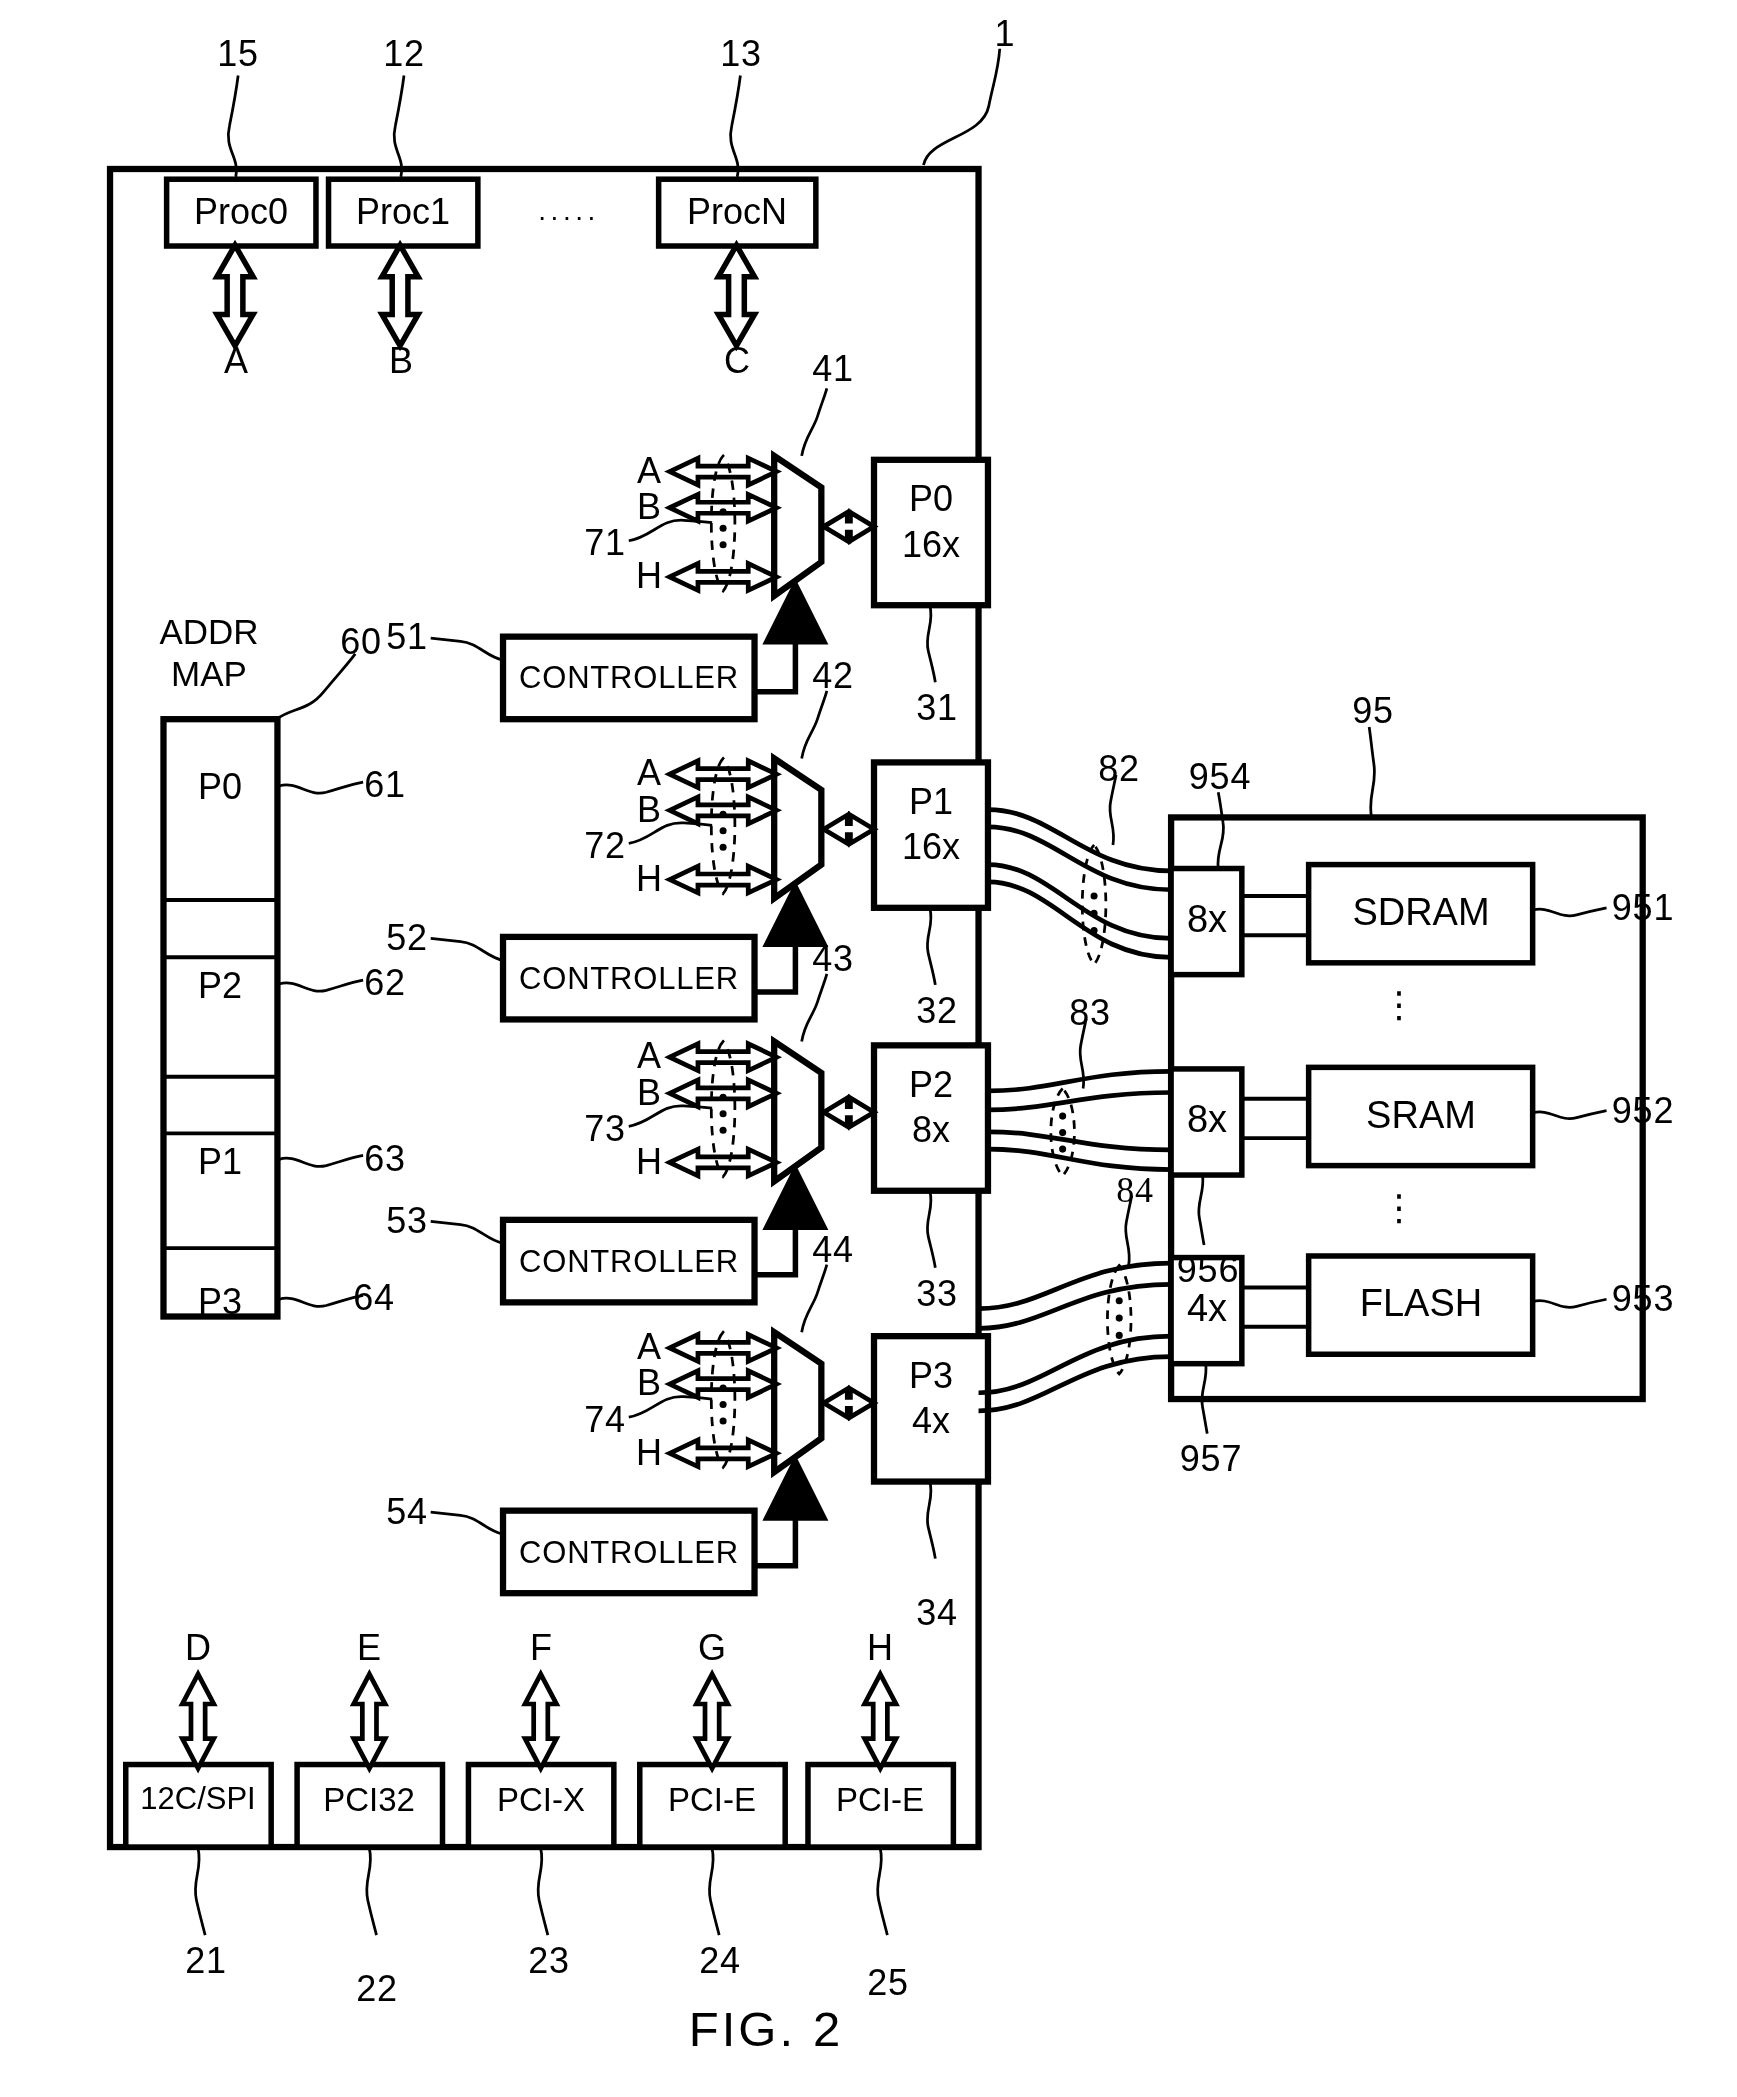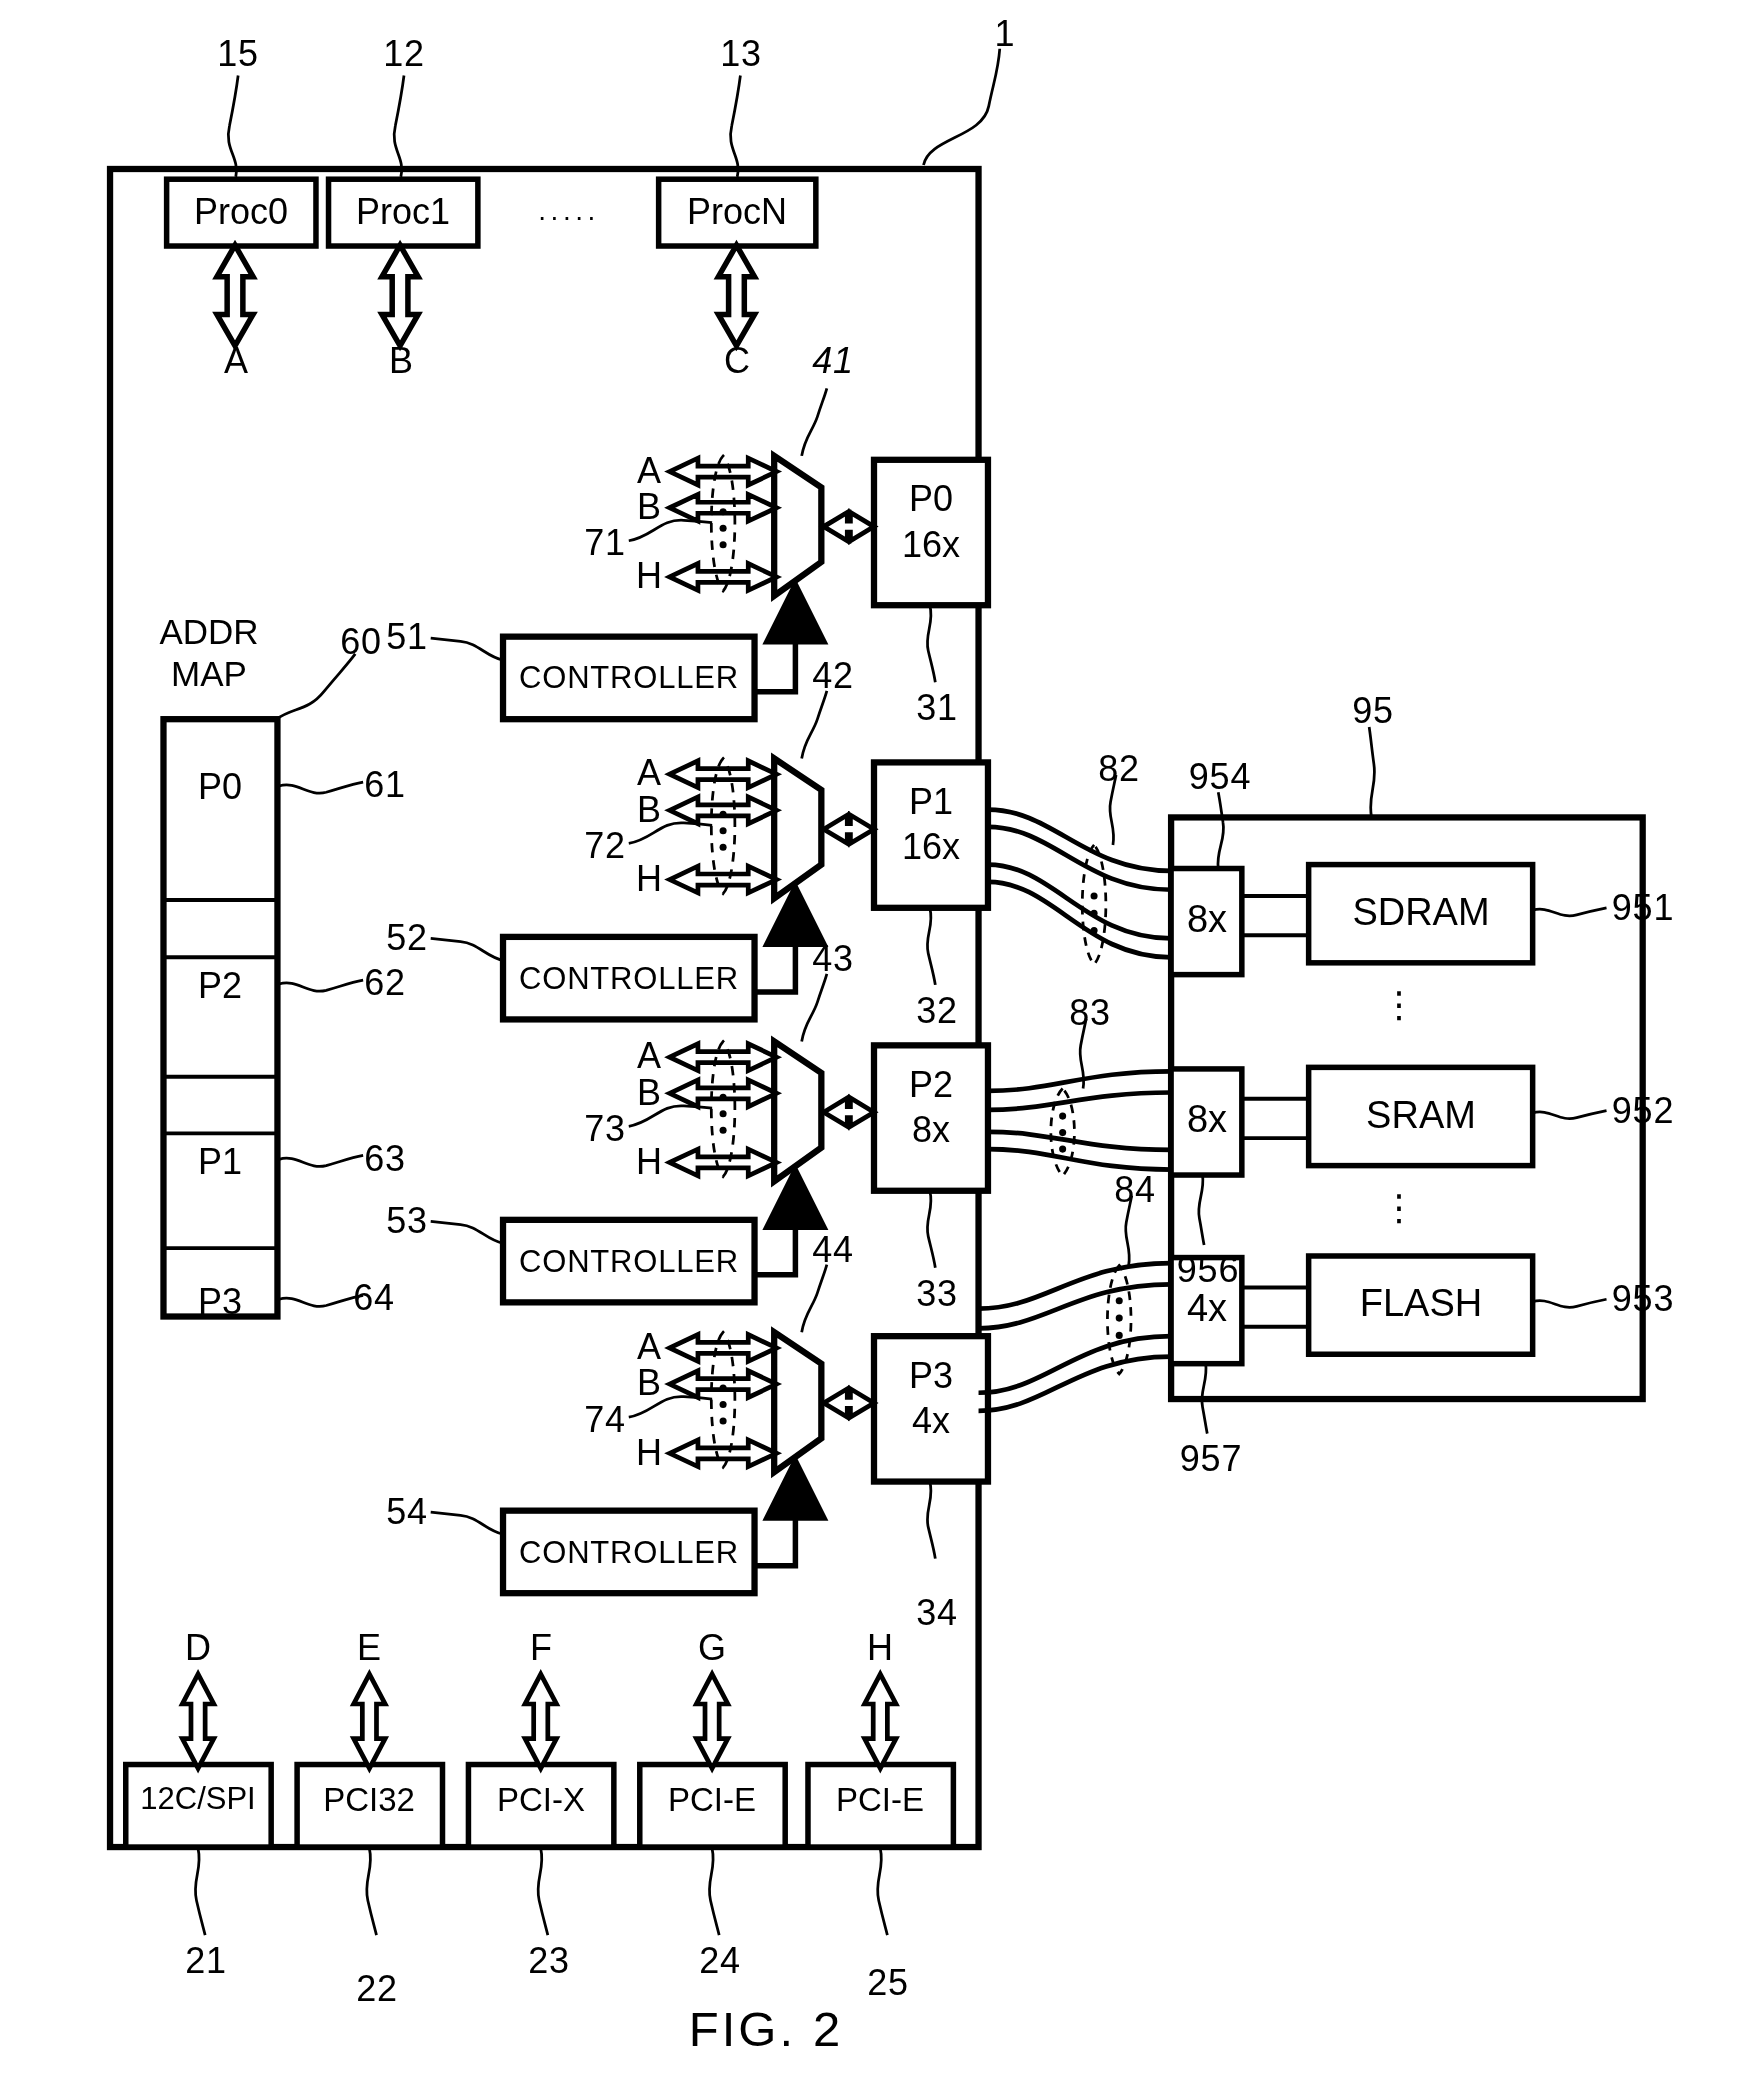--- a/index.html
+++ b/index.html
@@ -268,21 +268,21 @@
 
   <div class="txt boxlabel ctr" style="left:220px;top:965px;">P2</div>
   <div class="txt ref ctr" style="left:385px;top:962px;">62</div>
 
   <div class="txt boxlabel ctr" style="left:220px;top:1141px;">P1</div>
   <div class="txt ref ctr" style="left:385px;top:1138px;">63</div>
 
   <div class="txt boxlabel ctr" style="left:220px;top:1281px;">P3</div>
   <div class="txt ref ctr" style="left:374px;top:1277px;">64</div>
 
-  <div class="txt ref ctr" style="left:833px;top:340px;font-style:italic;">41</div>
+  <div class="txt ref ctr" style="left:833px;top:348px;">41</div>
   <div class="txt sig ctr" style="left:649px;top:450px;">A</div>
   <div class="txt sig ctr" style="left:649px;top:486px;">B</div>
   <div class="txt sig ctr" style="left:649px;top:555px;">H</div>
   <div class="txt ref ctr" style="left:605px;top:522px;">71</div>
   <div class="txt boxlabel ctr" style="left:931px;top:478px;">P0</div>
   <div class="txt boxlabel ctr" style="left:931px;top:524px;">16x</div>
   <div class="txt ref ctr" style="left:937px;top:687px;">31</div>
   <div class="txt ctrl ctr" style="left:629px;top:660px;">CONTROLLER</div>
   <div class="txt ref ctr" style="left:407px;top:616px;">51</div>
 
@@ -314,21 +314,21 @@
   <div class="txt sig ctr" style="left:649px;top:1432px;">H</div>
   <div class="txt ref ctr" style="left:605px;top:1399px;">74</div>
   <div class="txt boxlabel ctr" style="left:931px;top:1355px;">P3</div>
   <div class="txt boxlabel ctr" style="left:931px;top:1400px;">4x</div>
   <div class="txt ref ctr" style="left:937px;top:1564px;margin-top:28px;">34</div>
   <div class="txt ctrl ctr" style="left:629px;top:1535px;">CONTROLLER</div>
   <div class="txt ref ctr" style="left:407px;top:1491px;">54</div>
 
   <div class="txt ref ctr" style="left:1119px;top:748px;">82</div>
   <div class="txt ref ctr" style="left:1090px;top:992px;">83</div>
-  <div class="txt ref ctr" style="left:1135px;top:1169px;">84</div>
+  <div class="txt ref ctr" style="left:1135px;top:1169px;font-family:Liberation Serif, serif;">84</div>
 
   <div class="txt ref ctr" style="left:1373px;top:690px;">95</div>
 
   <div class="txt ref ctr" style="left:1220px;top:756px;">954</div>
   <div class="txt memlabel ctr" style="left:1207px;top:898px;">8x</div>
   <div class="txt memlabel ctr" style="left:1421px;top:891px;">SDRAM</div>
   <div class="txt ref ctr" style="left:1643px;top:887px;">951</div>
 
   <div class="txt ref ctr" style="left:1208px;top:1249px;">956</div>
   <div class="txt memlabel ctr" style="left:1207px;top:1098px;">8x</div>

